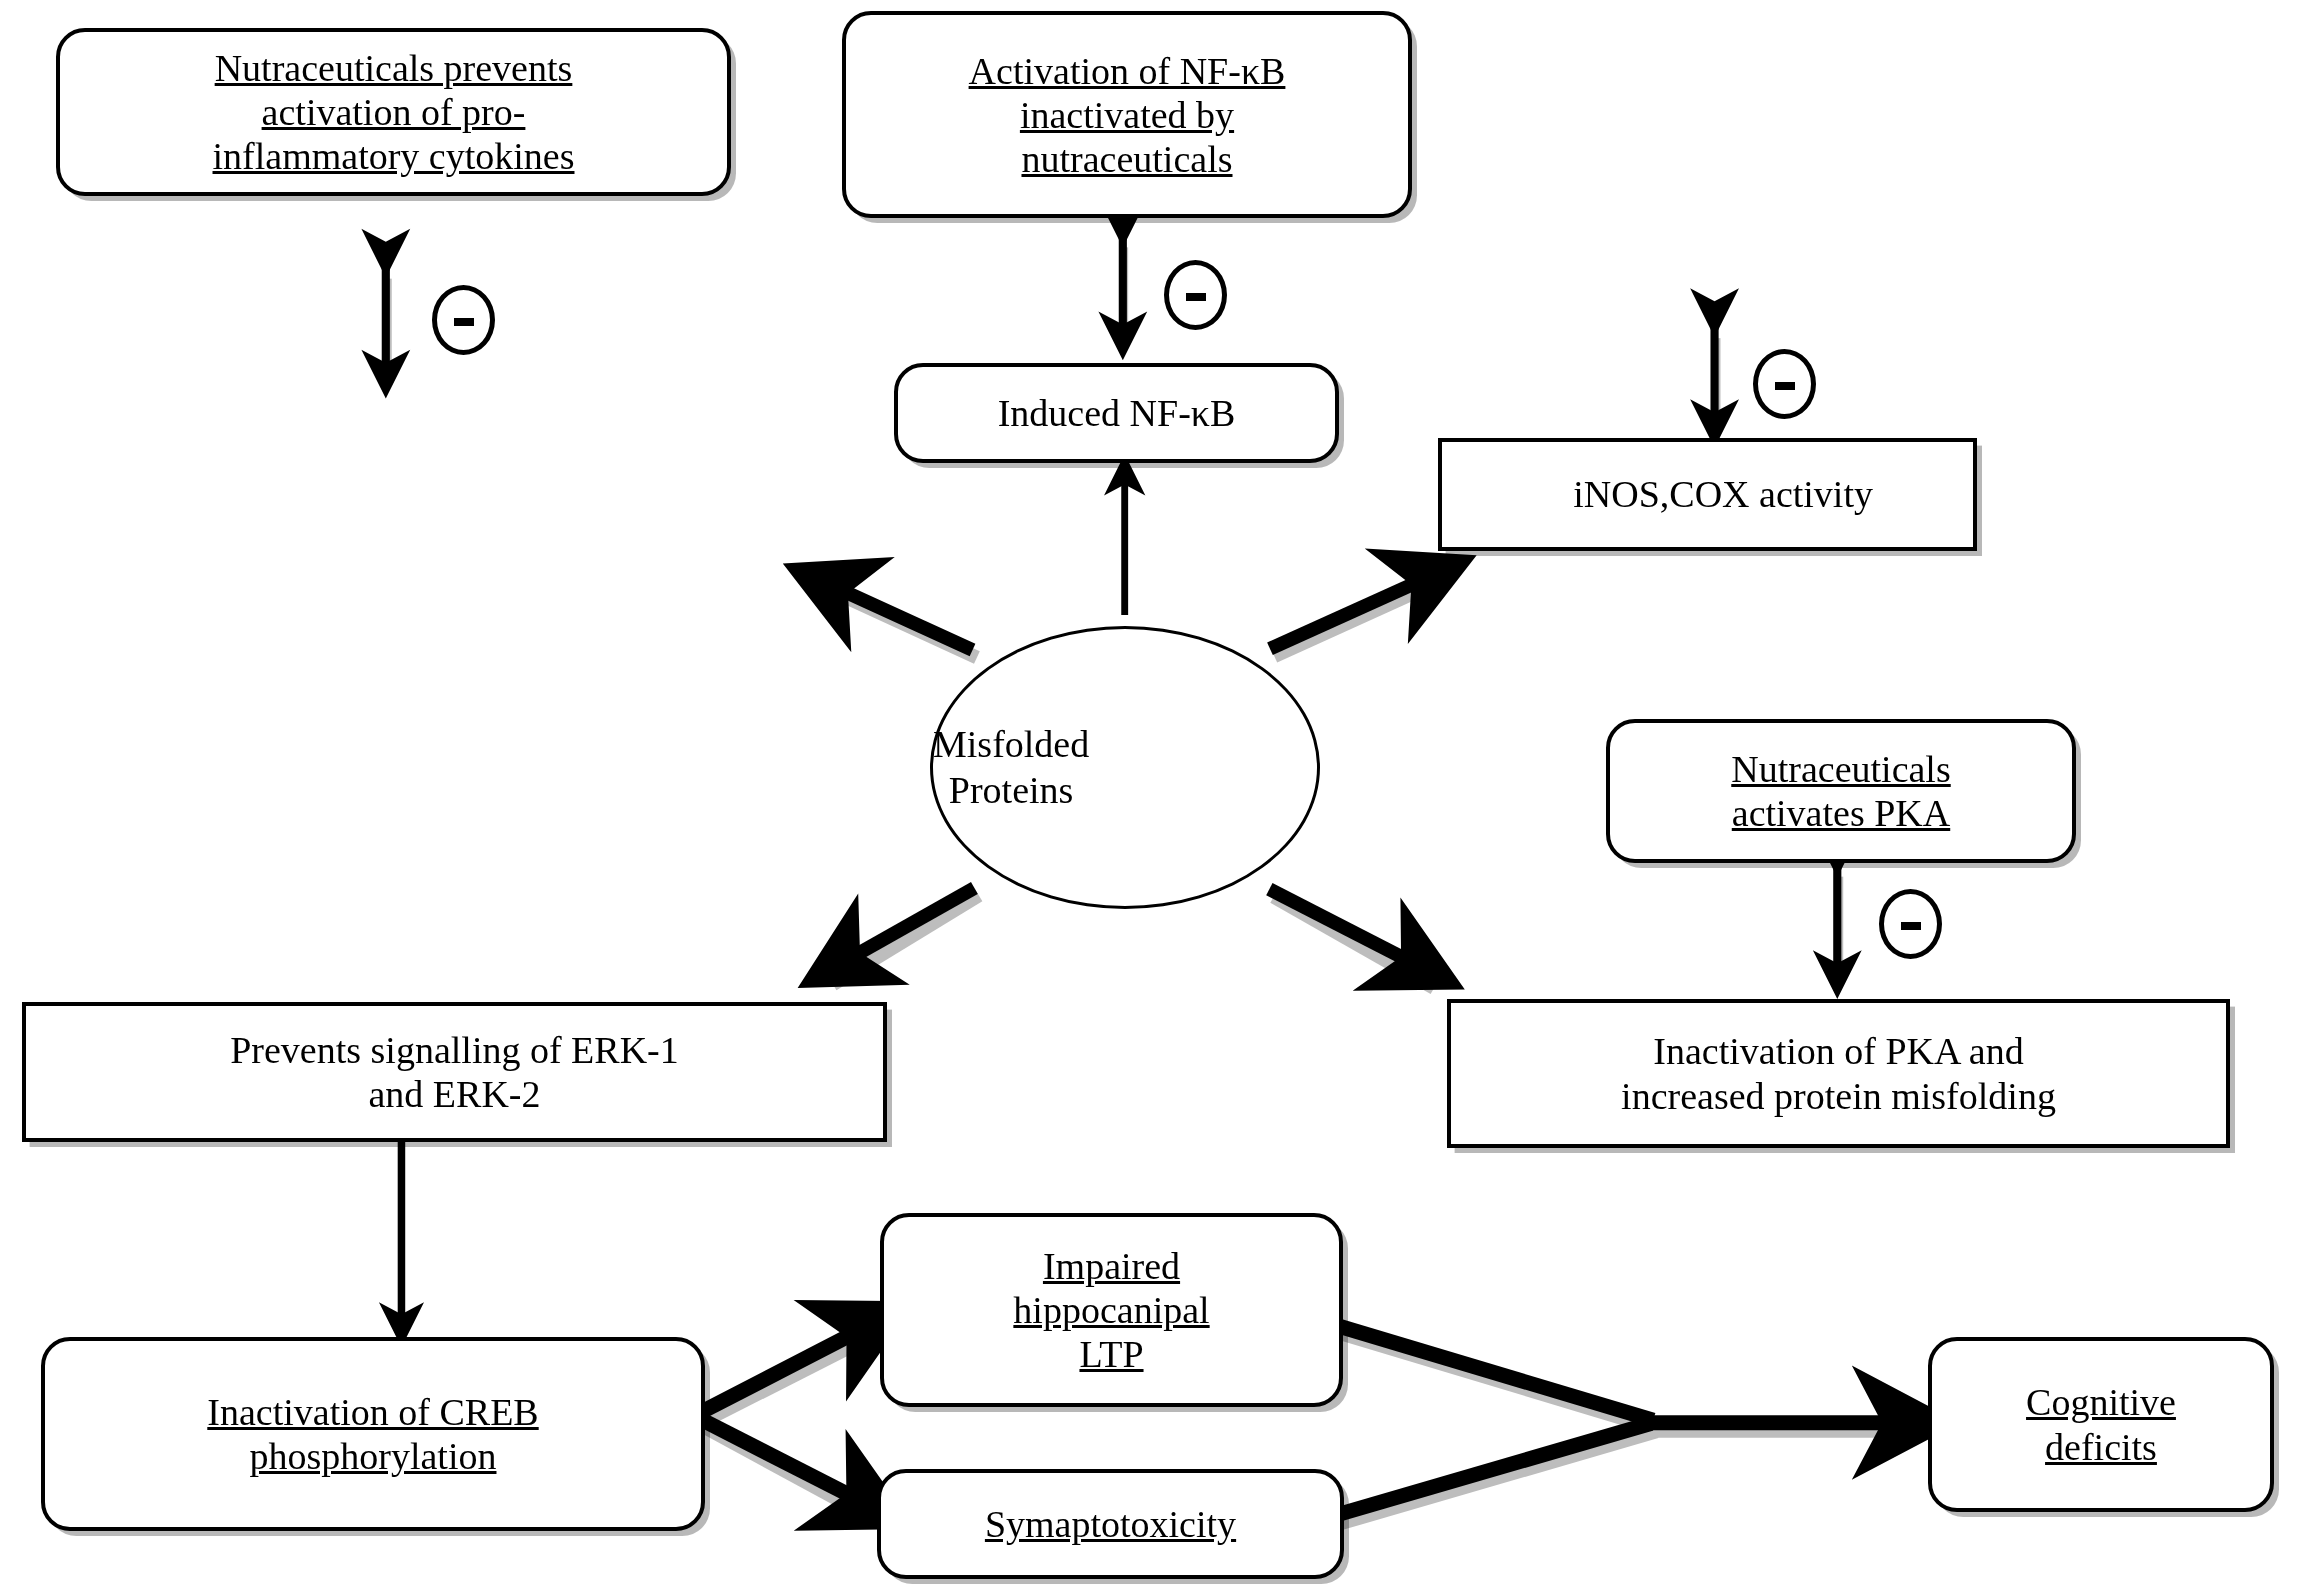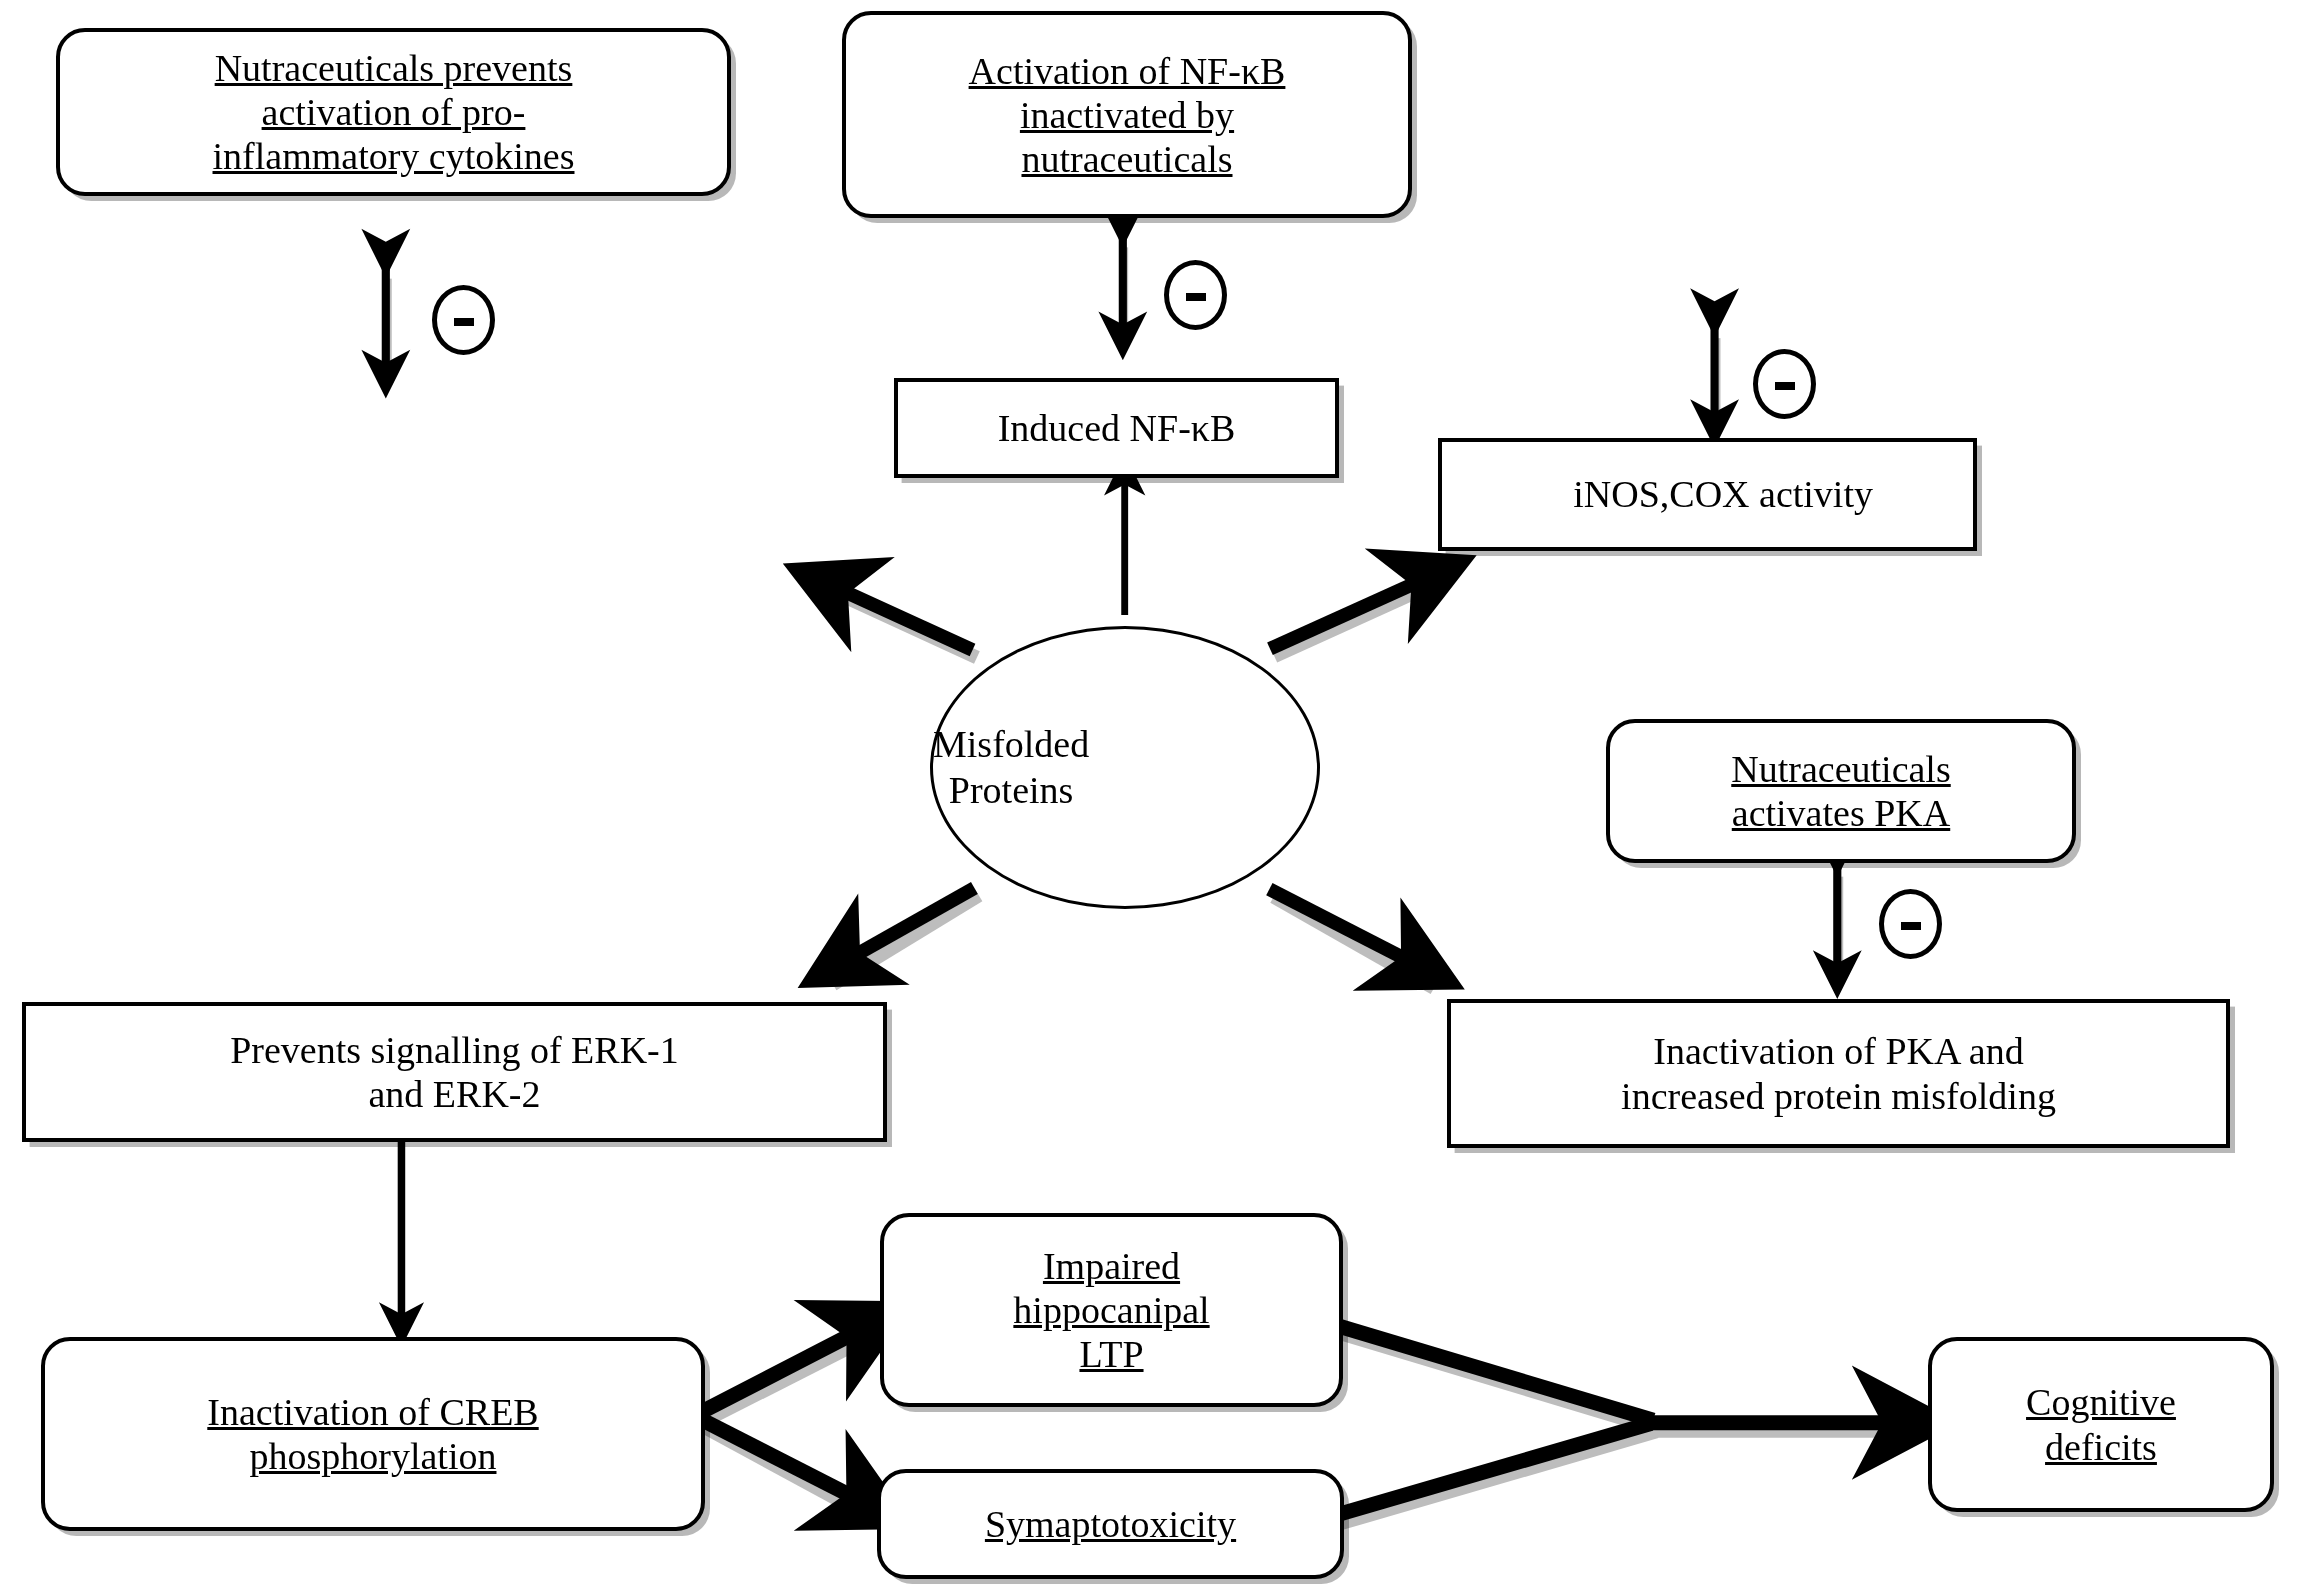--- a/index.html
+++ b/index.html
@@ -171,21 +171,21 @@
 inflammatory cytokines</span>
   </div>
 
 
   <div class="node rounded" style="left:842px;top:11.3px;width:570px;height:207px;">
     <span class="txt">Activation of NF-κB
 inactivated by
 nutraceuticals</span>
   </div>
 
-  <div class="node sharp" style="left:894px;top:378px;width:445px;height:100px;">
+  <div class="node sharp" style="left:894px;top:363px;width:445px;height:100px;border-radius:29px;">
     <span class="txt">Induced NF-κB</span>
   </div>
 
 
   <div class="node sharp" style="left:1438px;top:438px;width:539px;height:113px;padding-left:40px;">
     <span class="txt">iNOS,COX activity</span>
   </div>
 
   <div class="ellipse" style="left:930px;top:626px;width:390px;height:283px;">
     <span class="txt" style="white-space:pre-line;">Misfolded

